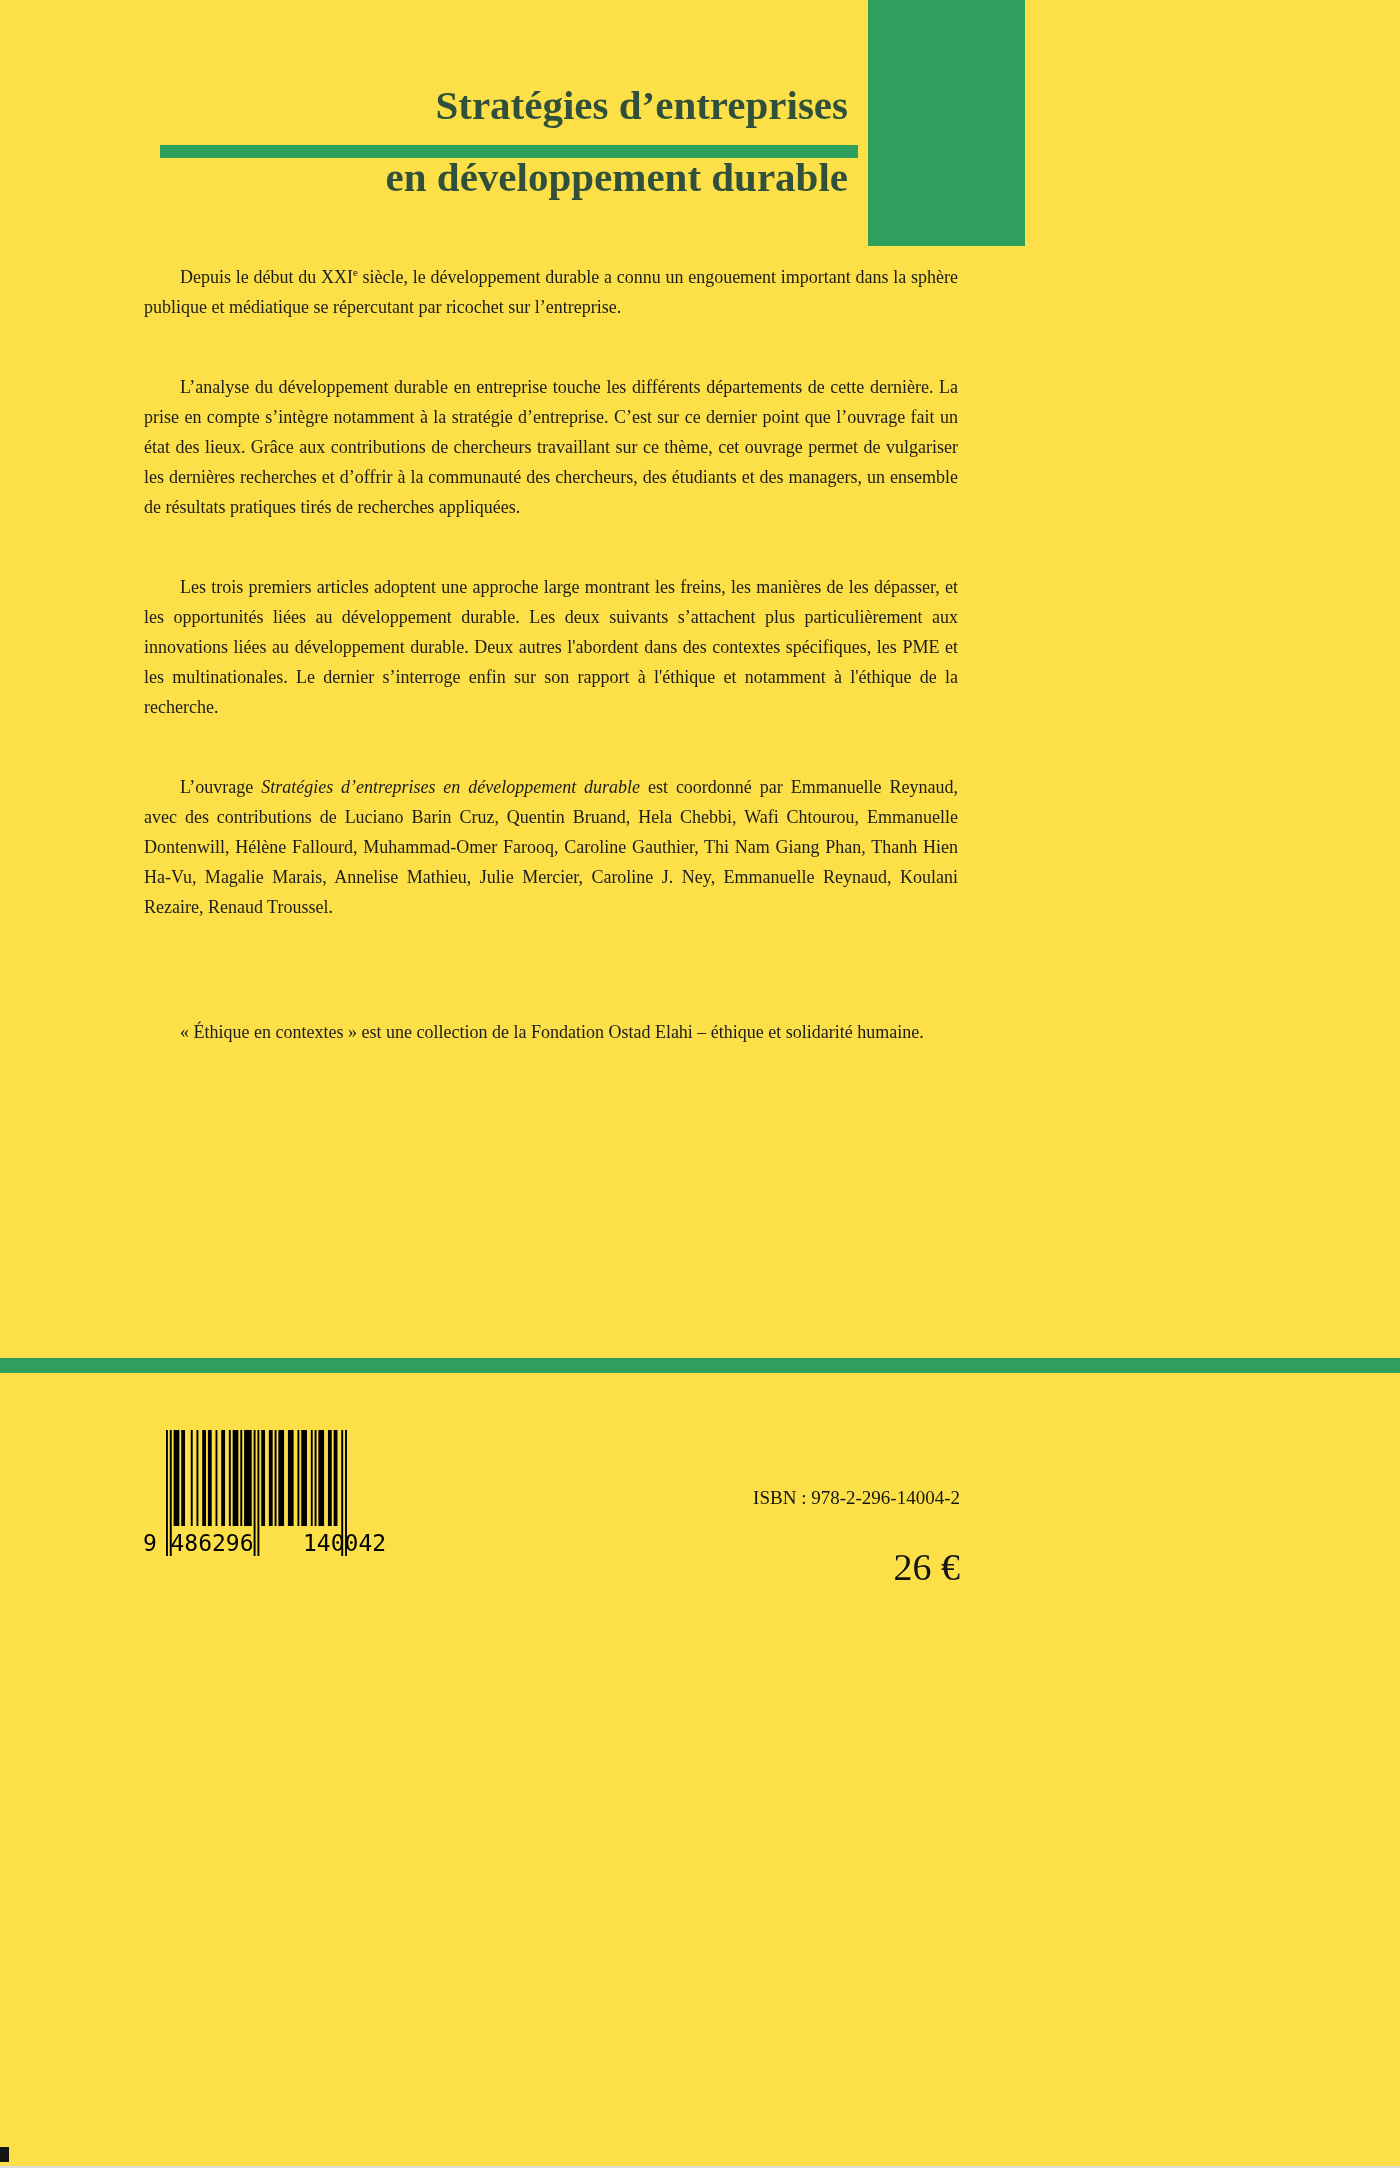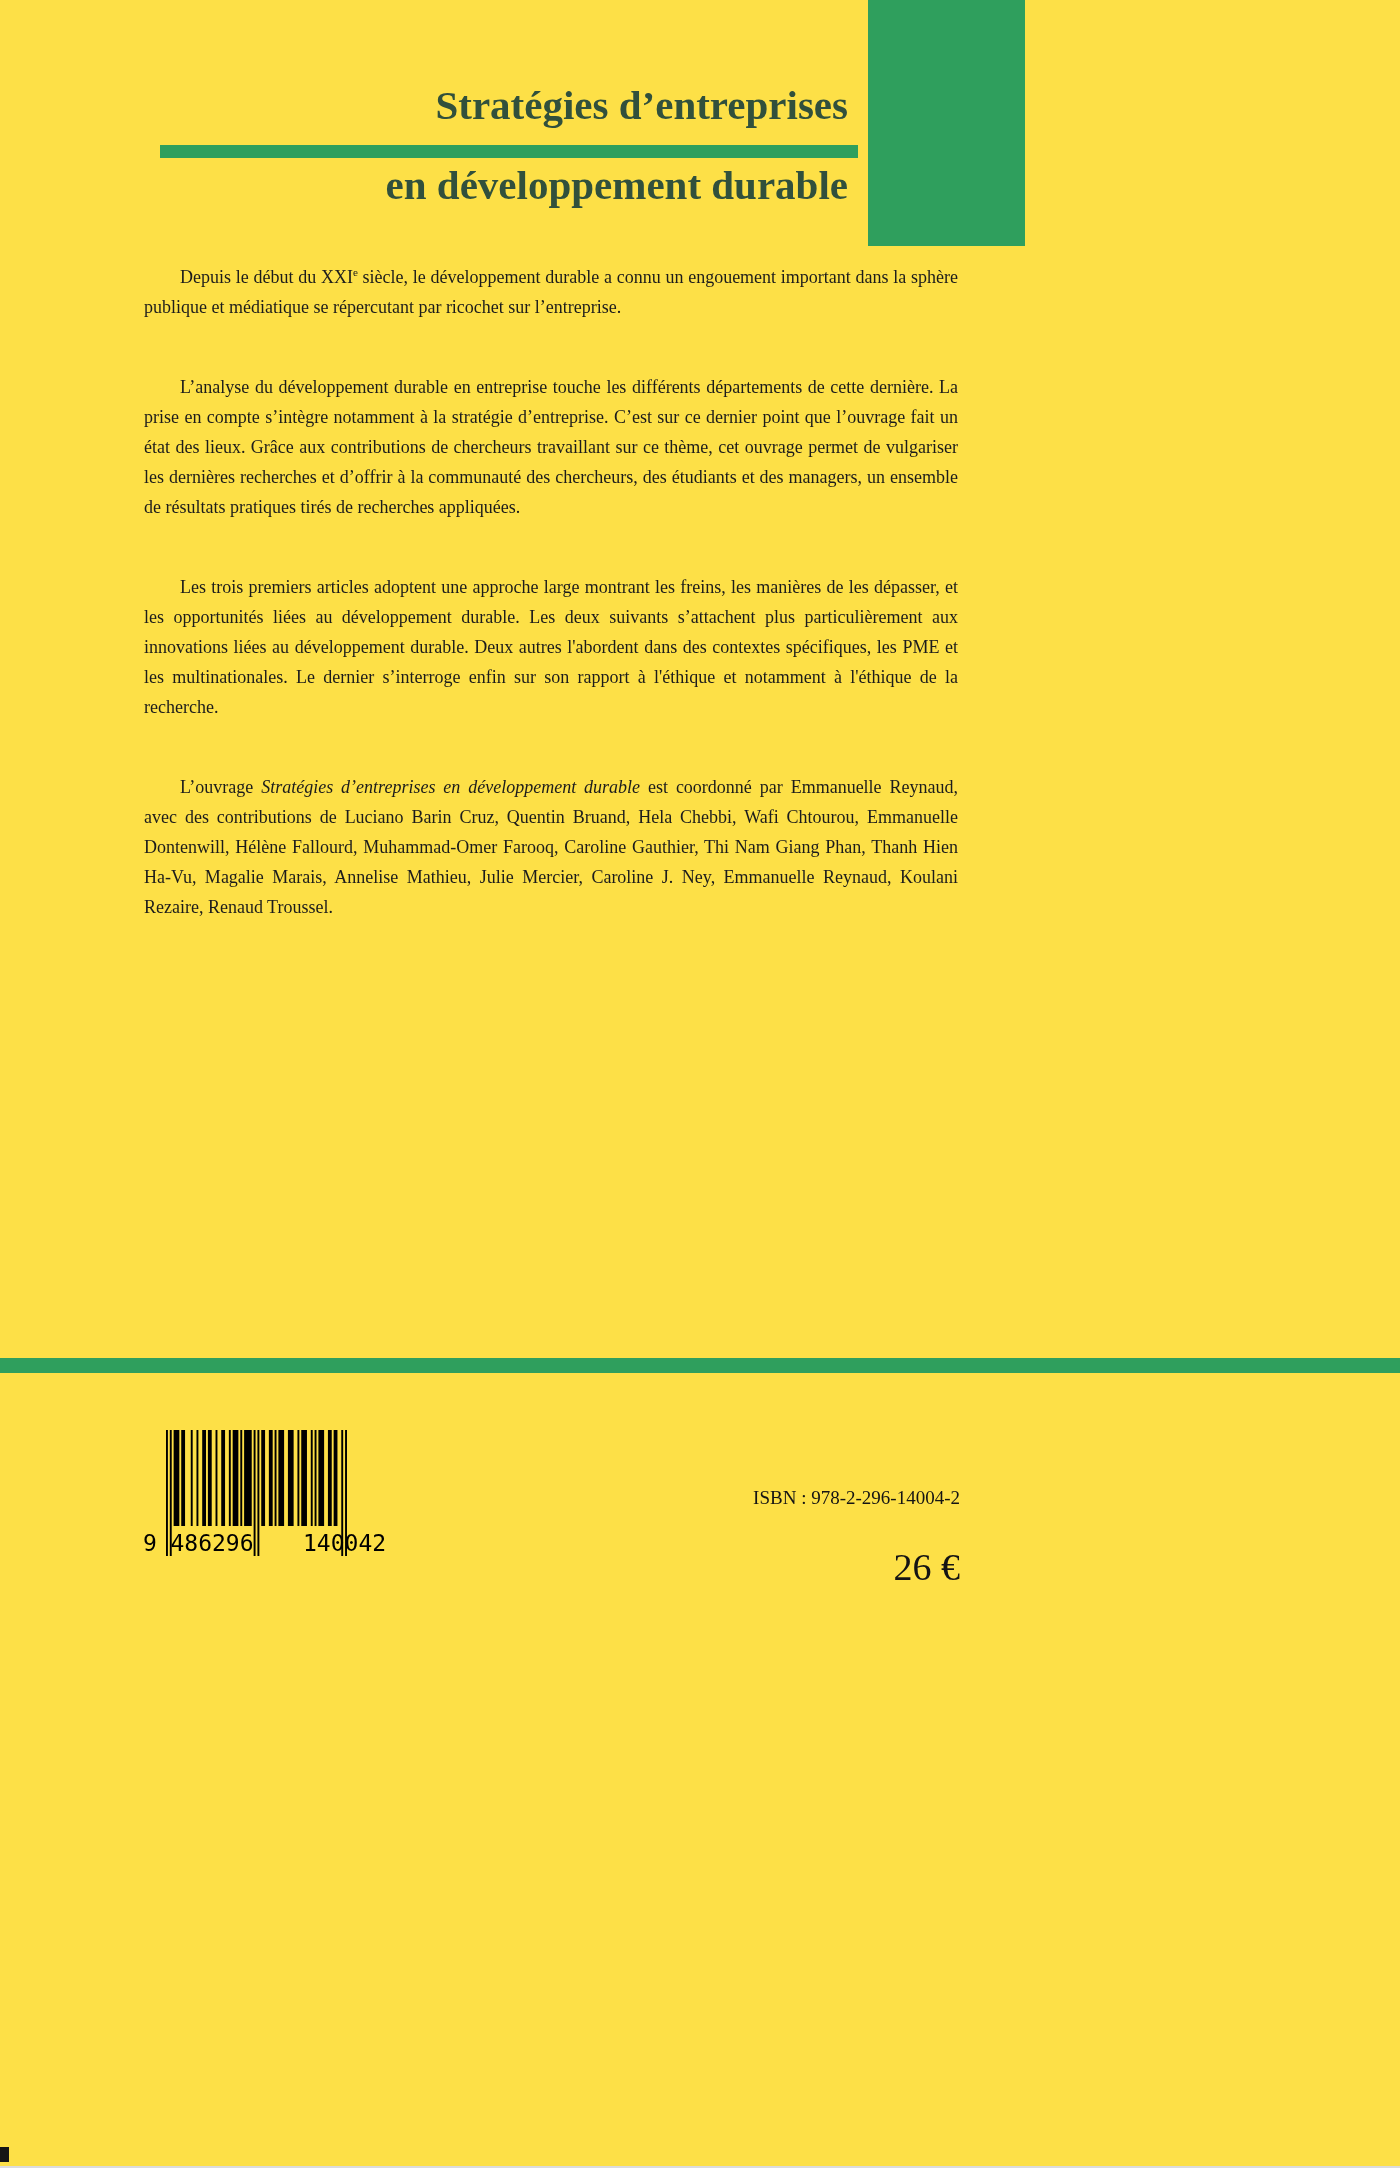--- a/index.html
+++ b/index.html
@@ -26,21 +26,21 @@
     left: 160px;
     width: 688px;
     margin: 0;
     text-align: right;
     font-weight: 700;
     font-size: 41px;
     line-height: 1.05;
     color: var(--title, #31503c);
   }
   .title-line.l1 { top: 84px; }
-  .title-line.l2 { top: 164px; }
+  .title-line.l2 { top: 156px; }
   .title-rule {
     position: absolute;
     left: 160px; top: 145px;
     width: 698px; height: 13px;
     background: var(--green, #2f9f5d);
   }
   .body-text {
     position: absolute;
     left: 144px; top: 262px;
     width: 814px;
@@ -115,20 +115,21 @@
 
   <div class="body-text">
     <p><span>Depuis le début du XXI</span><sup>e</sup><span> siècle, le développement durable a connu un engouement important dans la sphère publique et médiatique se répercutant par ricochet sur l’entreprise.</span></p>
 
     <p>L’analyse du développement durable en entreprise touche les différents départements de cette dernière. La prise en compte s’intègre notamment à la stratégie d’entreprise. C’est sur ce dernier point que l’ouvrage fait un état des lieux. Grâce aux contributions de chercheurs travaillant sur ce thème, cet ouvrage permet de vulgariser les dernières recherches et d’offrir à la communauté des chercheurs, des étudiants et des managers, un ensemble de résultats pratiques tirés de recherches appliquées.</p>
 
     <p>Les trois premiers articles adoptent une approche large montrant les freins, les manières de les dépasser, et les opportunités liées au développement durable. Les deux suivants s’attachent plus particulièrement aux innovations liées au développement durable. Deux autres l'abordent dans des contextes spécifiques, les PME et les multinationales. Le dernier s’interroge enfin sur son rapport à l'éthique et notamment à l'éthique de la recherche.</p>
 
     <p><span>L’ouvrage </span><i>Stratégies d’entreprises en développement durable</i><span> est coordonné par Emmanuelle Reynaud, avec des contributions de Luciano Barin Cruz, Quentin Bruand, Hela Chebbi, Wafi Chtourou, Emmanuelle Dontenwill, Hélène Fallourd, Muhammad-Omer Farooq, Caroline Gauthier, Thi Nam Giang Phan, Thanh Hien Ha-Vu, Magalie Marais, Annelise Mathieu, Julie Mercier, Caroline J. Ney, Emmanuelle Reynaud, Koulani Rezaire, Renaud Troussel.</span></p>
 
+    <p class="collection">« Éthique en contextes » est une collection de la Fondation Ostad Elahi – éthique et solidarité humaine.</p>
   </div>
 
   <div class="footer-bar"></div>
 
   <div class="barcode">
     <svg id="barcode-svg" width="182" height="126" viewBox="0 0 182 126">
         <rect x="0.00" y="0" width="1.91" height="126"></rect>
         <rect x="3.81" y="0" width="1.91" height="126"></rect>
         <rect x="7.62" y="0" width="5.71" height="96"></rect>
         <rect x="15.24" y="0" width="3.81" height="96"></rect>

